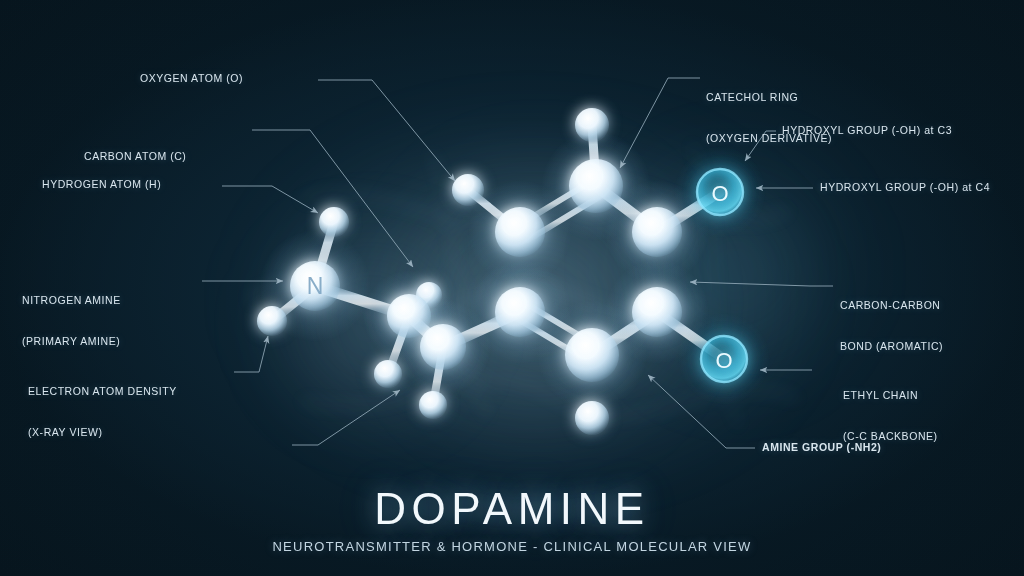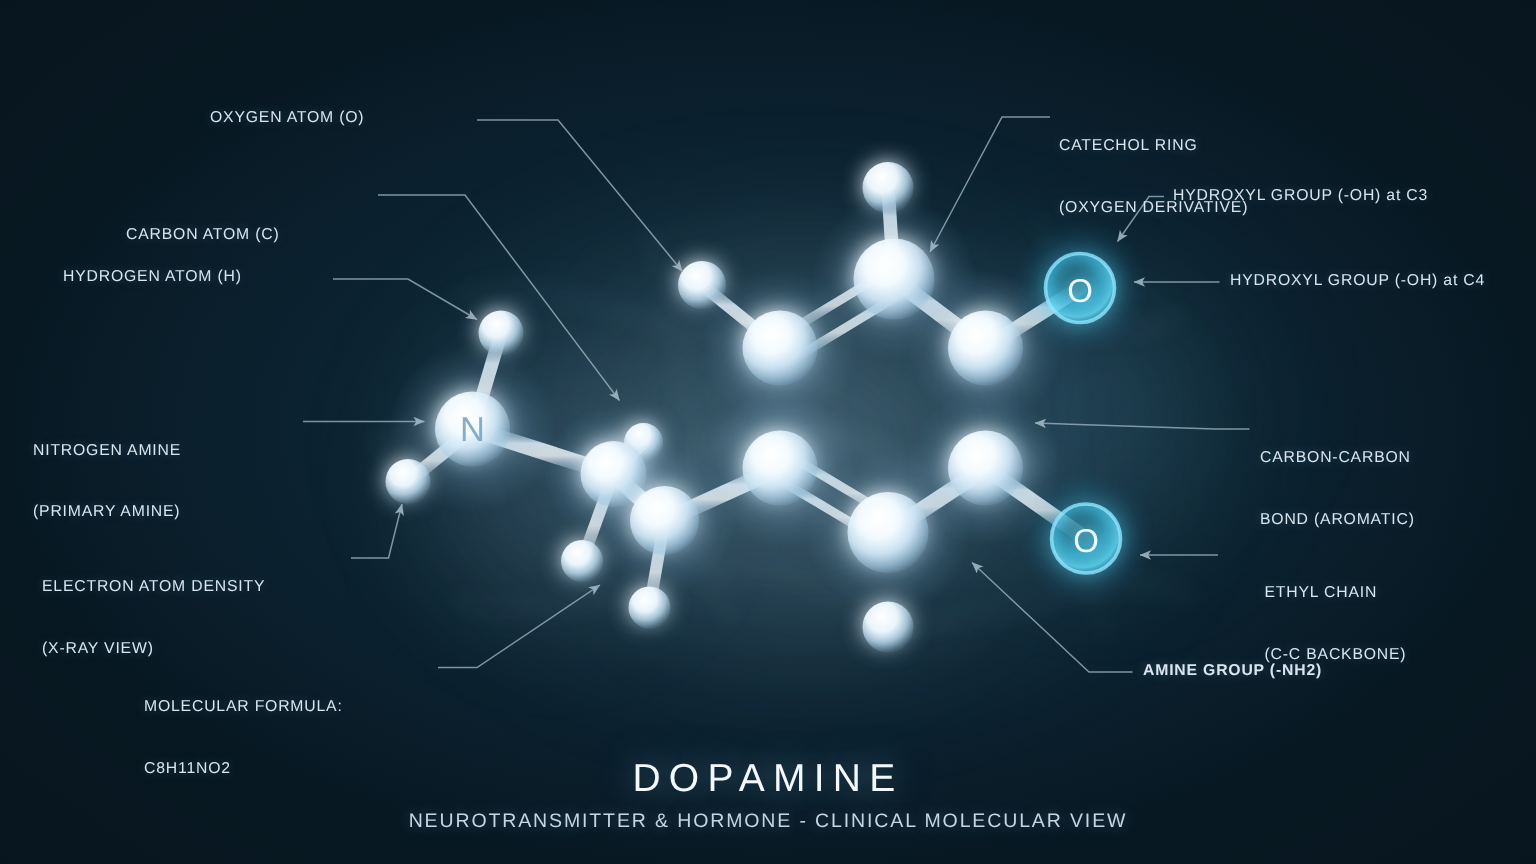--- a/index.html
+++ b/index.html
@@ -40,21 +40,21 @@
     line-height:13.5px;
     white-space:pre;
     text-shadow:0 0 7px rgba(140,190,225,.30);
   }
   .label.r{text-align:left;}
   .label.l{text-align:left;}
 
   
   #titleblock{position:absolute;left:0;right:0;bottom:22px;text-align:center;}
   #maintitle{
-    color:#f2f8fc;font-size:26px;letter-spacing:5.5px;font-weight:400;
+    color:#f2f8fc;font-size:44px;letter-spacing:5.5px;font-weight:400;
     text-shadow:0 0 22px rgba(150,205,240,.55),0 0 46px rgba(110,175,220,.30);
   }
   #subtitle{
     margin-top:5px;color:#c3d6e2;font-size:13px;letter-spacing:1.25px;
     text-shadow:0 0 9px rgba(140,190,225,.35);
   }
 </style>
 </head>
 <body>
 
@@ -257,24 +257,20 @@
   <div class="label r" style="left:22px;top:267px;width:178px;">
     <div>NITROGEN AMINE</div>
     <div>(PRIMARY AMINE)</div>
   </div>
 
   <div class="label r" style="left:28px;top:358px;width:202px;">
     <div>ELECTRON ATOM DENSITY</div>
     <div>(X-RAY VIEW)</div>
   </div>
 
-  <div class="label r" style="left:96px;top:438px;width:192px;">
-    <div>MOLECULAR FORMULA:</div>
-    <div>C8H11NO2</div>
-  </div>
 
   <div class="label l" style="left:706px;top:64px;width:240px;">
     <div>CATECHOL RING</div>
     <div>(OXYGEN DERIVATIVE)</div>
   </div>
 
   <div class="label l" style="left:782px;top:124px;width:250px;">HYDROXYL GROUP (-OH) at C3</div>
 
   <div class="label l" style="left:820px;top:181px;width:250px;">HYDROXYL GROUP (-OH) at C4</div>
 

